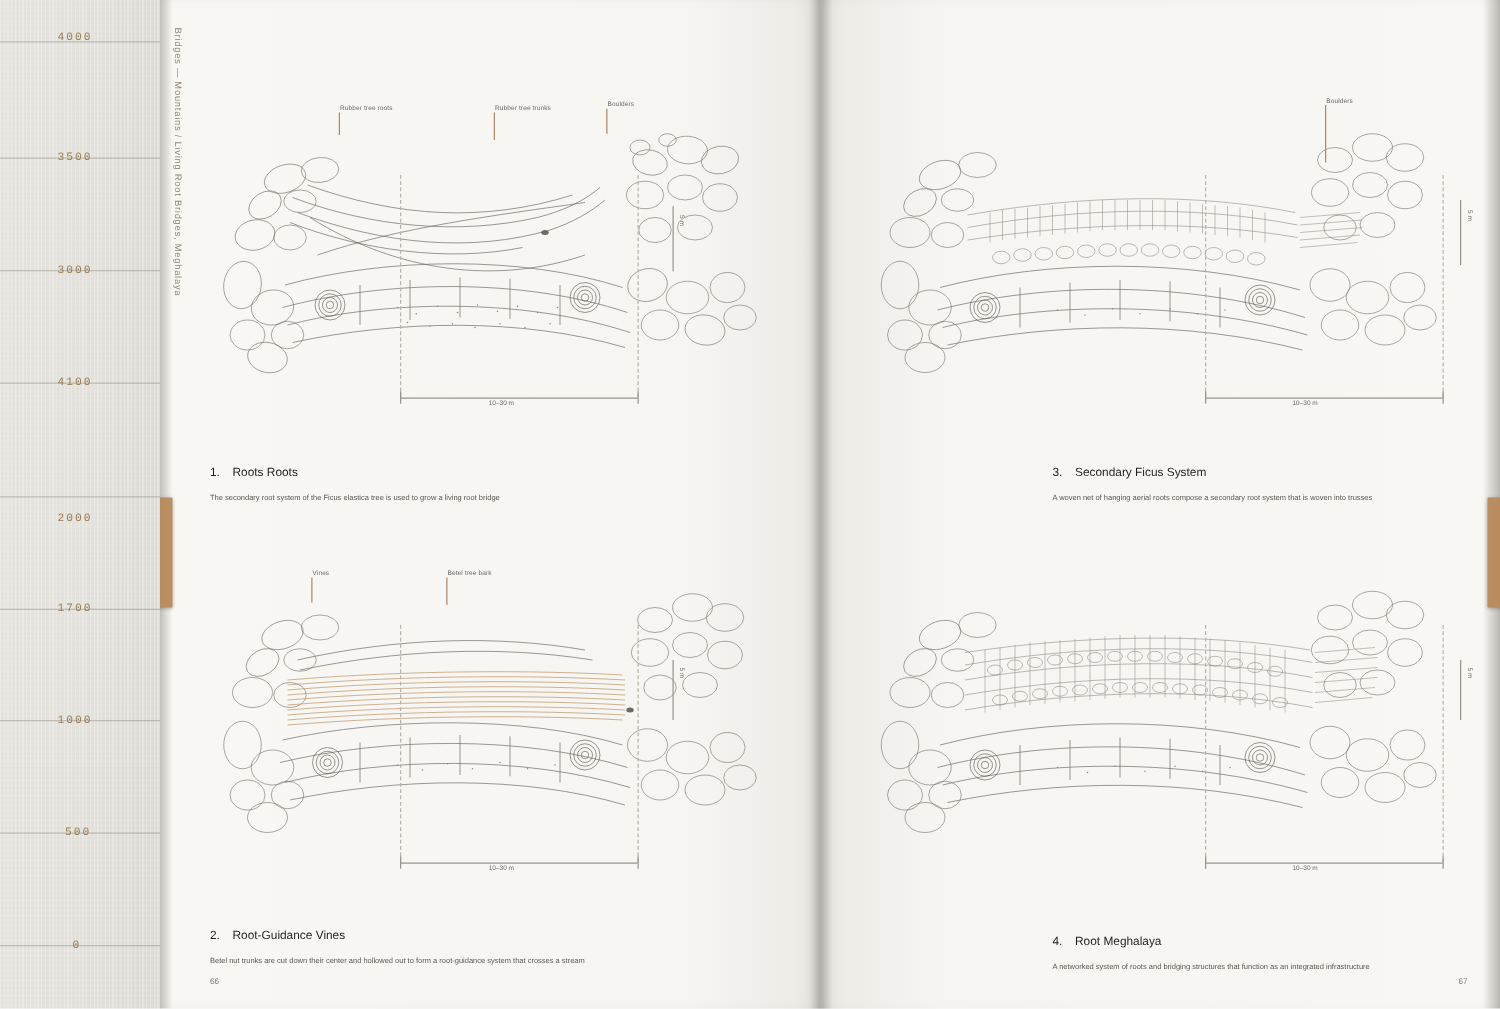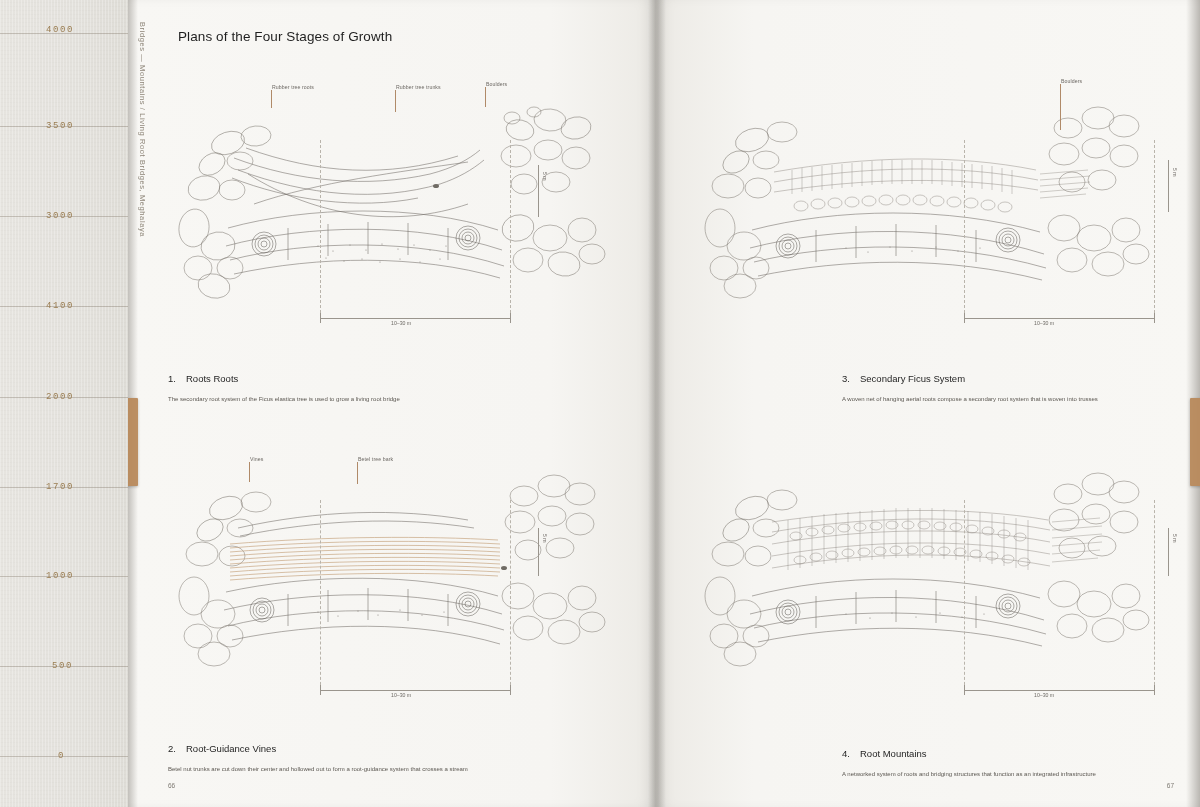--- a/index.html
+++ b/index.html
@@ -136,21 +136,21 @@
     <div class="tick" style="top:126px"></div>
     <div class="tick-label" style="top:126px">3500</div>
 
     <div class="tick" style="top:216px"></div>
     <div class="tick-label" style="top:216px">3000</div>
 
     <div class="tick" style="top:306px"></div>
     <div class="tick-label" style="top:306px">4100</div>
 
     <div class="tick" style="top:397px"></div>
-    <div class="tick-label" style="top:397px">2000</div>
+    <div class="tick-label" style="top:415px">2000</div>
 
     <div class="tick" style="top:487px"></div>
     <div class="tick-label" style="top:487px">1700</div>
 
     <div class="tick" style="top:576px"></div>
     <div class="tick-label" style="top:576px">1000</div>
 
     <div class="tick" style="top:666px"></div>
     <div class="tick-label" style="top:666px;left:52px">500</div>
 
@@ -158,21 +158,20 @@
     <div class="tick-label" style="top:756px;left:58px">0</div>
   </div>
 
   <div class="book">
 
     <div class="page left">
       <div class="edge-shadow-left"></div>
       <div class="spine-text">Bridges — Mountains   /  Living Root Bridges, Meghalaya</div>
 
       <div class="title">
-        <div>Plans of the Four Stages of Growth</div>
       </div>
 
       <div class="fig" style="left:40px;top:78px;width:470px;height:270px">
         <svg width="470" height="270" viewBox="0 0 470 270">
           <g fill="none" stroke="#6f6b64" stroke-width="0.55">
 
             <g stroke="#7a756d" stroke-width="0.5">
               <ellipse cx="60" cy="65" rx="17" ry="11" transform="rotate(-18 60 65)"></ellipse>
               <ellipse cx="88" cy="58" rx="15" ry="10" transform="rotate(-5 88 58)"></ellipse>
               <ellipse cx="44" cy="86" rx="14" ry="10" transform="rotate(-32 44 86)"></ellipse>
@@ -619,21 +618,21 @@
       <div class="dash-v" style="left:308px;top:500px;height:190px"></div>
       <div class="dash-v" style="left:498px;top:500px;height:190px"></div>
       <div class="dimline" style="left:308px;top:690px;width:190px"></div>
       <div class="dimtick" style="left:308px;top:685px;height:10px"></div>
       <div class="dimtick" style="left:498px;top:685px;height:10px"></div>
       <div class="dim" style="left:378px;top:692px">10–30 m</div>
       <div class="dimline" style="left:512px;top:528px;border-bottom:none;border-left:1px solid #9a958d;height:48px;width:0"></div>
       <div class="vdim" style="left:516px;top:534px">5 m</div>
 
       <div class="section" style="left:186px;top:748px">
-        <span class="num">4.</span><span class="name">Root Mountains</span>
+        <span class="num">4.</span><span class="name">Root Meghalaya</span>
       </div>
       <div class="caption" style="left:186px;top:770px">A networked system of roots and bridging structures that function as an integrated infrastructure</div>
 
       <div class="folio r">67</div>
       <div class="ribbon r"></div>
     </div>
 
     <div class="gutter"></div>
   </div>
 </div>

